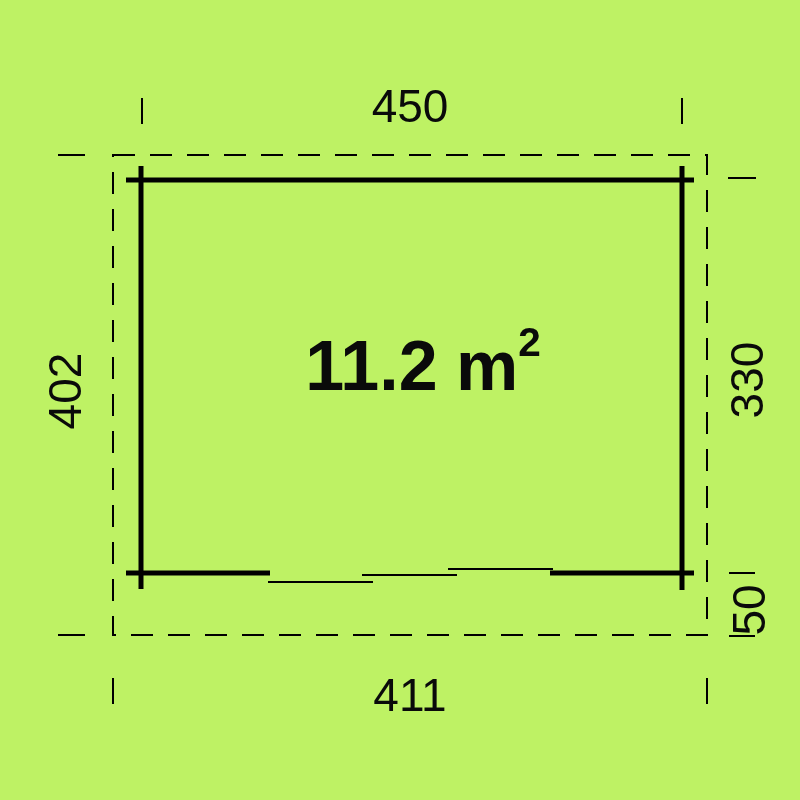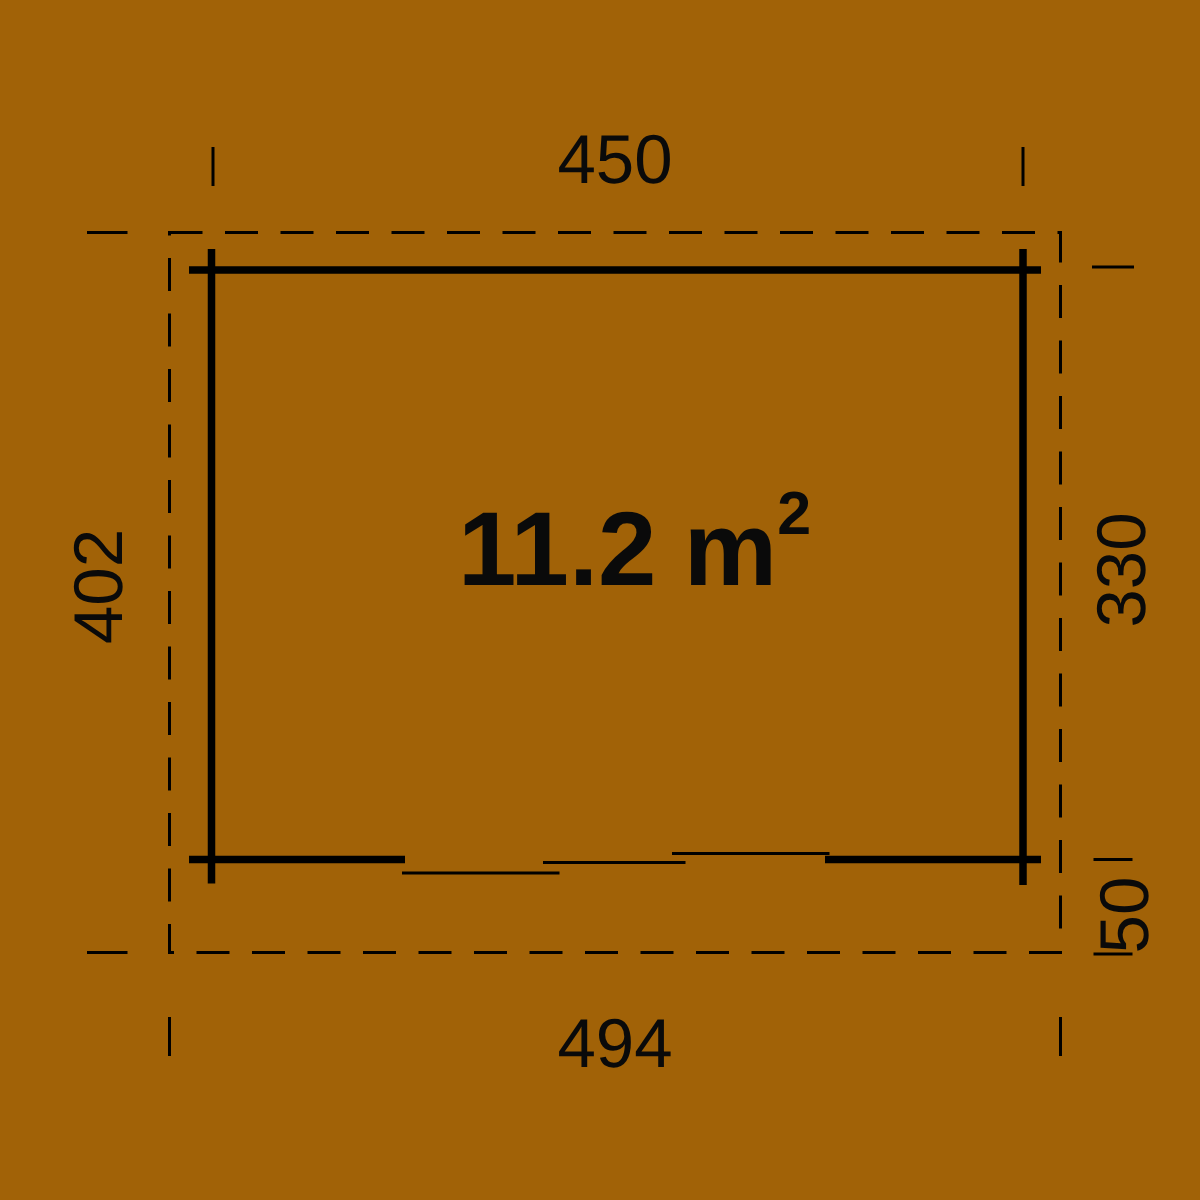--- a/index.html
+++ b/index.html
@@ -1,20 +1,20 @@
 <!DOCTYPE html>
 <html><head>
 <meta charset="utf-8">
 <style>
   html, body { margin: 0; padding: 0; background: #ffffff; }
   .canvas {
     position: relative;
     width: 800px;
     height: 800px;
-    background: #a16207;
+    background: #bef264;
     font-family: "Liberation Sans", sans-serif;
     color: #0a0a0a;
     overflow: hidden;
   }
   .plan-svg { position: absolute; left: 0; top: 0; }
   .dim-label {
     position: absolute;
     font-size: 46px;
     line-height: 1;
     white-space: nowrap;
@@ -77,19 +77,19 @@
   </svg>
 
   <div class="dim-label" style="left:410px; top:106px;">450</div>
 
   <div class="dim-label rot" style="left:65px; top:391px;">402</div>
 
   <div class="dim-label rot" style="left:747px; top:380px;">330</div>
 
   <div class="dim-label rot" style="left:749px; top:610px;">50</div>
 
-  <div class="dim-label" style="left:410px; top:695px;">494</div>
+  <div class="dim-label" style="left:410px; top:695px;">411</div>
 
   <div class="area-label">
     <span>11.2</span><span class="unit">m</span><sup>2</sup>
   </div>
 
 </div>
 
 </body></html>

